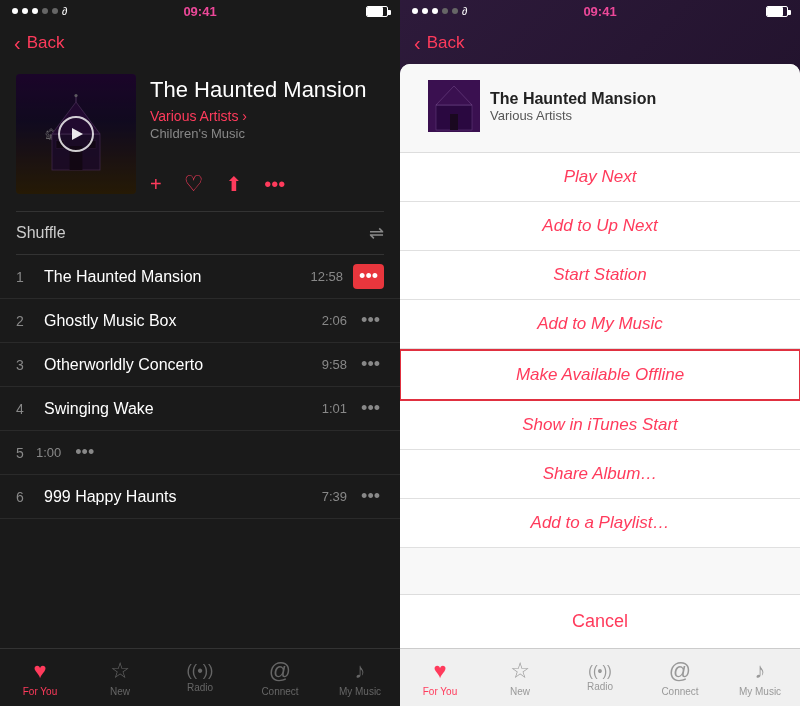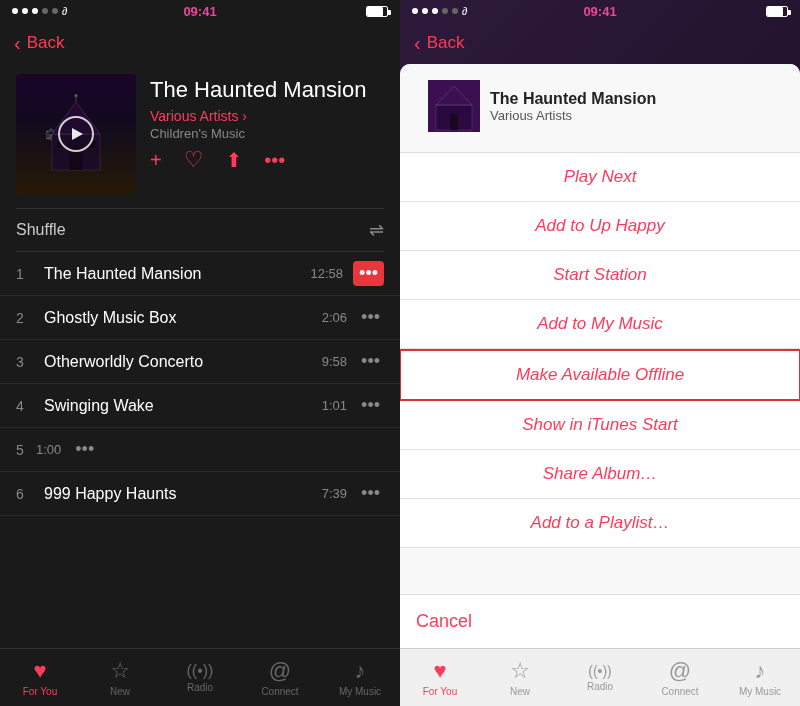--- a/index.html
+++ b/index.html
@@ -109,21 +109,21 @@
       margin-bottom: 6px;
     }
     .album-artist-link {
       color: #ff3b5c;
       font-size: 14px;
       margin-bottom: 2px;
     }
     .album-genre {
       color: #888;
       font-size: 13px;
-      margin-bottom: 6px;
+      margin-bottom: 30px;
     }
     .album-actions {
       display: flex;
       gap: 22px;
       align-items: center;
     }
     .action-icon {
       color: #ff3b5c;
       font-size: 20px;
       cursor: pointer;
@@ -302,20 +302,21 @@
       font-style: italic;
     }
     .menu-item.highlighted-border {
       border: 2px solid #e8363d;
       margin: 0 -1px;
     }
 
     .cancel-btn {
       background: #fff;
       padding: 16px;
+      text-align: center;
       cursor: pointer;
       border-top: 1px solid #ddd;
       margin-top: 2px;
     }
     .cancel-text {
       color: #ff3b5c;
       font-size: 18px;
       font-weight: 500;
     }
 
@@ -531,21 +532,21 @@
             <div class="album-header-title">The Haunted Mansion</div>
             <div class="album-header-artist">Various Artists</div>
           </div>
         </div>
       </div>
 
       <div class="menu-item">
         <span class="menu-item-text">Play Next</span>
       </div>
       <div class="menu-item">
-        <span class="menu-item-text">Add to Up Happy</span>
+        <span class="menu-item-text">Add to Up Next</span>
       </div>
       <div class="menu-item">
         <span class="menu-item-text">Start Station</span>
       </div>
       <div class="menu-item">
         <span class="menu-item-text">Add to My Music</span>
       </div>
       <div class="menu-item highlighted-border" style="border: 2.5px solid #e03040; background:#fff;">
         <span class="menu-item-text">Make Available Offline</span>
       </div>

